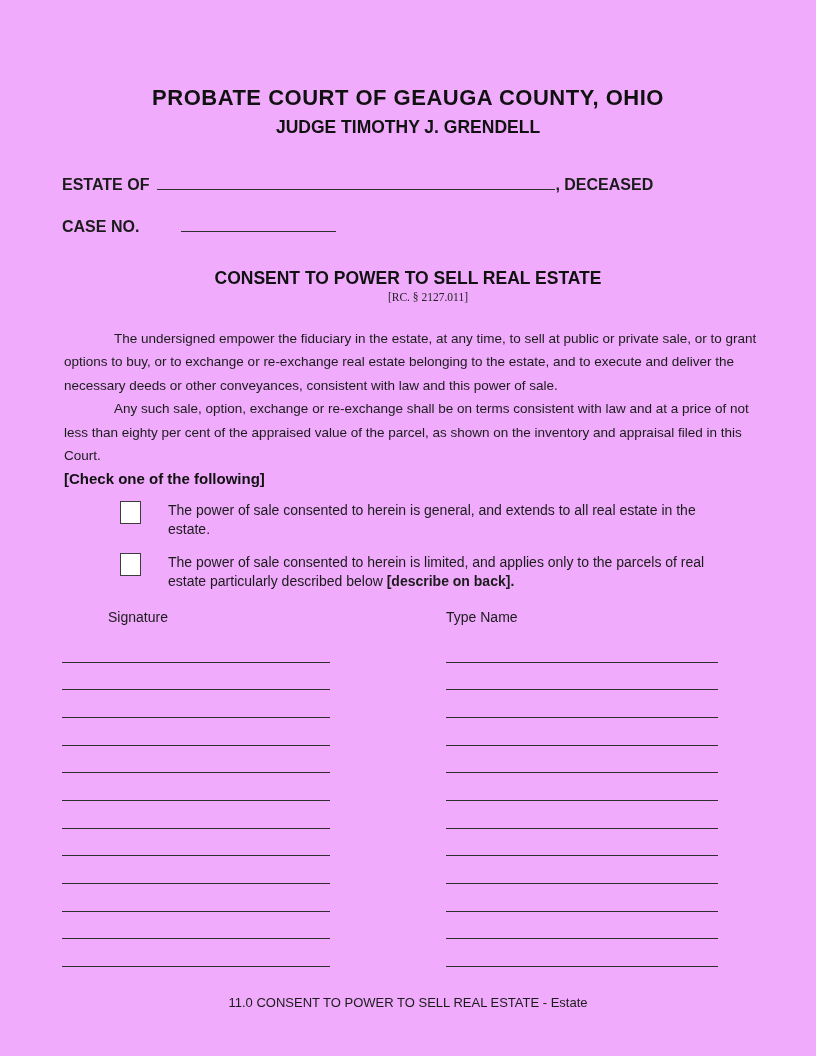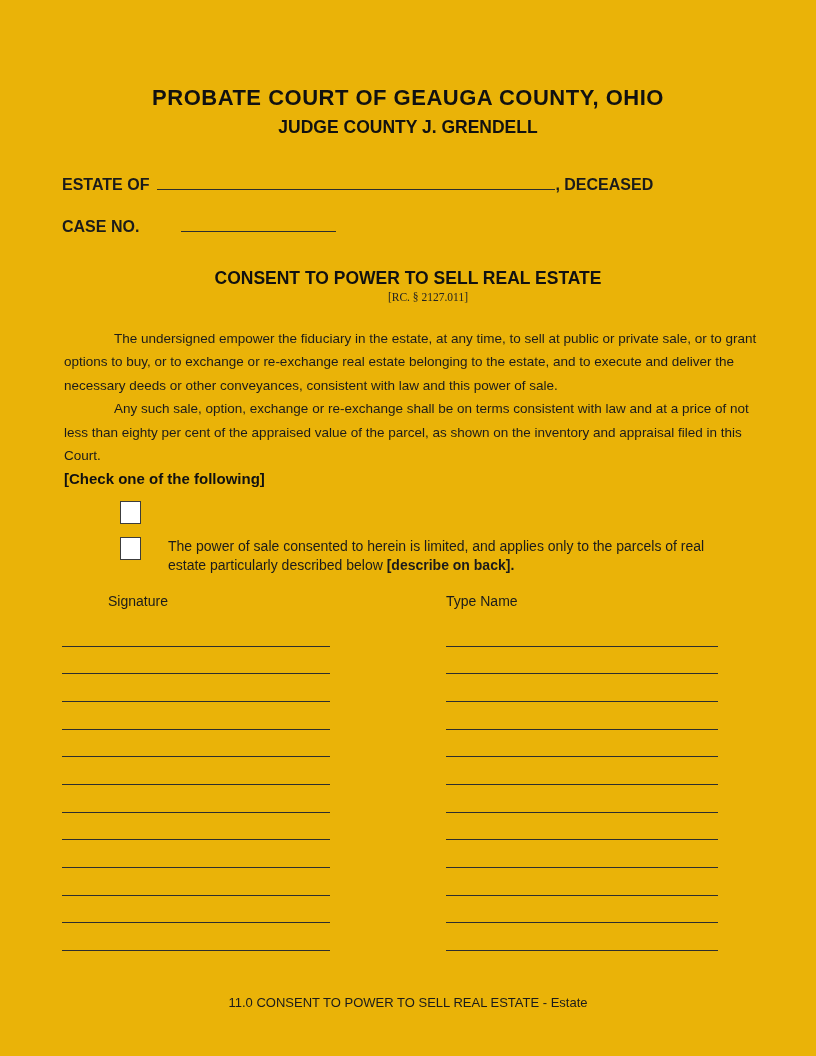--- a/index.html
+++ b/index.html
@@ -4,21 +4,21 @@
 <style>
   * { margin: 0; padding: 0; box-sizing: border-box; }
   html, body { background: #ffffff; }
   body { font-family: "Liberation Sans", sans-serif; color: #1b1b1b; }
 
   .page {
     position: relative;
     width: 816px;
     height: 1056px;
     margin: 0 auto;
-    background: #eab308;
+    background: #f0abfc;
     padding-top: 85px;
     overflow: hidden;
   }
 
   .court-title {
     text-align: center;
     font-size: 22px;
     font-weight: bold;
     letter-spacing: 0.5px;
     color: #111;
@@ -144,21 +144,21 @@
     font-size: 13px;
     color: #1b1b1b;
   }
 </style>
 </head>
 <body>
 
 <div class="page">
 
   <div class="court-title">PROBATE COURT OF GEAUGA COUNTY, OHIO</div>
-  <div class="judge-line">JUDGE COUNTY J. GRENDELL</div>
+  <div class="judge-line">JUDGE TIMOTHY J. GRENDELL</div>
 
   <div class="estate-row">
     <span>ESTATE OF</span>
     <span class="blank estate-blank"></span>
     <span>, DECEASED</span>
   </div>
 
   <div class="case-row">
     <span>CASE NO.</span>
     <span class="blank case-blank"></span>
@@ -169,20 +169,21 @@
 
   <div class="body-block">
     <p class="body-para">The undersigned empower the fiduciary in the estate, at any time, to sell at public or private sale, or to grant options to buy, or to exchange or re-exchange real estate belonging to the estate, and to execute and deliver the necessary deeds or other conveyances, consistent with law and this power of sale.</p>
     <p class="body-para">Any such sale, option, exchange or re-exchange shall be on terms consistent with law and at a price of not less than eighty per cent of the appraised value of the parcel, as shown on the inventory and appraisal filed in this Court.</p>
   </div>
 
   <div class="check-instruction">[Check one of the following]</div>
 
   <div class="option-row">
     <span class="checkbox"></span>
+    <div class="option-text">The power of sale consented to herein is general, and extends to all real estate in the estate.</div>
   </div>
 
   <div class="option-row">
     <span class="checkbox"></span>
     <div class="option-text"><span>The power of sale consented to herein is limited, and applies only to the parcels of real estate particularly described below </span><b>[describe on back].</b></div>
   </div>
 
   <div class="col-headers">
     <span class="sig-h">Signature</span>
     <span class="type-h">Type Name</span>

